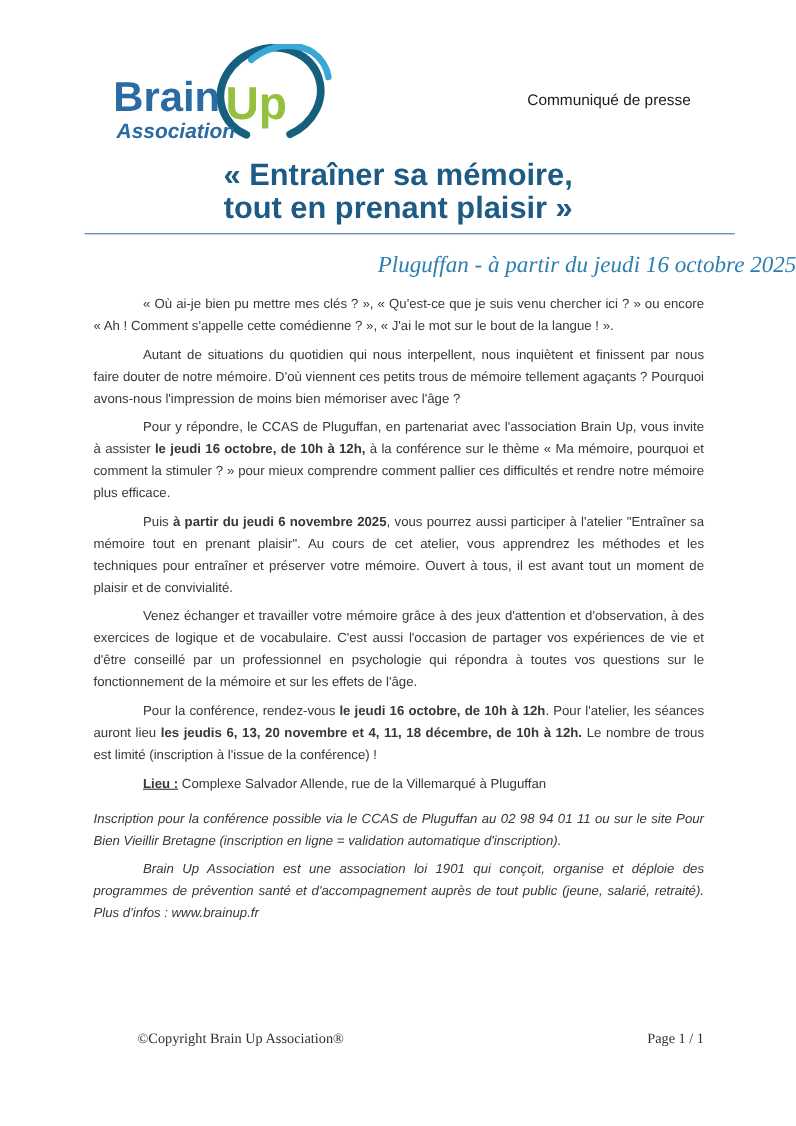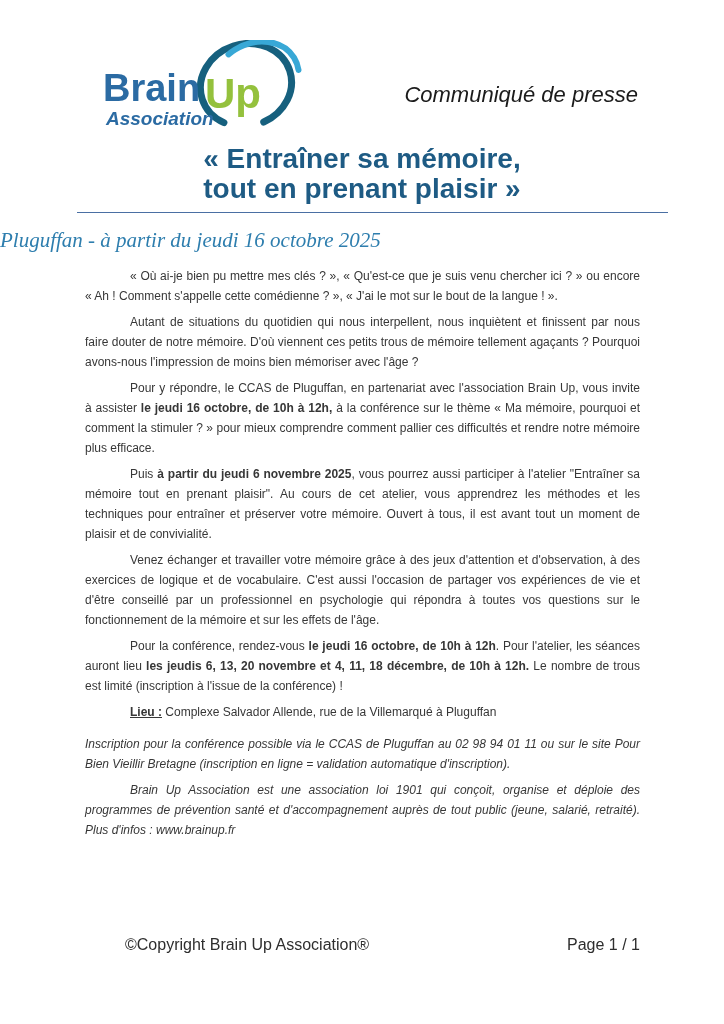--- a/index.html
+++ b/index.html
@@ -15,39 +15,39 @@
   
   .header{position:relative;height:138px;}
   .logo{position:absolute;left:103px;top:40px;}
   .logo text{font-family:"Liberation Sans",sans-serif;}
   .logo-brain{font-size:38px;font-weight:bold;fill:var(--logo-blue);}
   .logo-up{font-size:42px;font-weight:bold;fill:var(--logo-green);}
   .logo-assoc{font-size:19px;font-weight:bold;font-style:italic;fill:var(--logo-blue);}
   .swoosh-dark{stroke:var(--swoosh-dark);}
   .swoosh-light{stroke:var(--swoosh-light);}
   .press-label{
-    position:absolute;right:86px;top:82px;font-style:italic;font-size:22px;color:#1b1b1b;
+    position:absolute;right:96px;top:82px;font-size:14px;color:#1b1b1b;
   }
   
   .title{margin-top:6px;text-align:center;color:var(--title-blue);
     font-size:28px;font-weight:bold;line-height:30px;}
   .divider{height:0;border-top:1.5px solid var(--rule-blue);margin:8px 56px 0 77px;}
-  .subtitle{margin-top:15px;text-align:left;font-family:"Liberation Serif",serif;
+  .subtitle{margin-top:15px;text-align:right;font-family:"Liberation Serif",serif;
     font-style:italic;font-size:21px;color:var(--subtitle-blue);}
   
   .body{margin:13px 84px 0 85px;font-size:12px;line-height:20px;text-align:justify;}
   .body p{margin:0 0 6px 0;}
   .body p.indent{text-indent:45px;}
   .body p.italic{font-style:italic;}
   .body p.gap-before{margin-top:12px;}
   .b{font-weight:bold;}
   .u{text-decoration:underline;}
   
   .footer{position:absolute;left:125px;right:84px;top:936px;display:flex;
-    justify-content:space-between;font-size:16px;color:#2e2e2e;}
+    justify-content:space-between;font-size:13px;color:#2e2e2e;font-family:Liberation Serif, serif;}
 </style>
 </head>
 <body>
 
 <div class="page">
 
   <div class="header">
     <svg class="logo" width="200" height="95" viewBox="0 0 200 95" aria-hidden="true">
       <ellipse class="swoosh-dark" cx="143" cy="45" rx="46" ry="41" transform="rotate(-18 143 45)" fill="none" stroke-width="7" stroke-linecap="round" pathLength="100" stroke-dasharray="85 15" stroke-dashoffset="62"></ellipse>
       <ellipse class="swoosh-light" cx="152" cy="42" rx="46" ry="38" transform="rotate(-32 152 42)" fill="none" stroke-width="6" stroke-linecap="round" pathLength="100" stroke-dasharray="33 67" stroke-dashoffset="-72"></ellipse>

